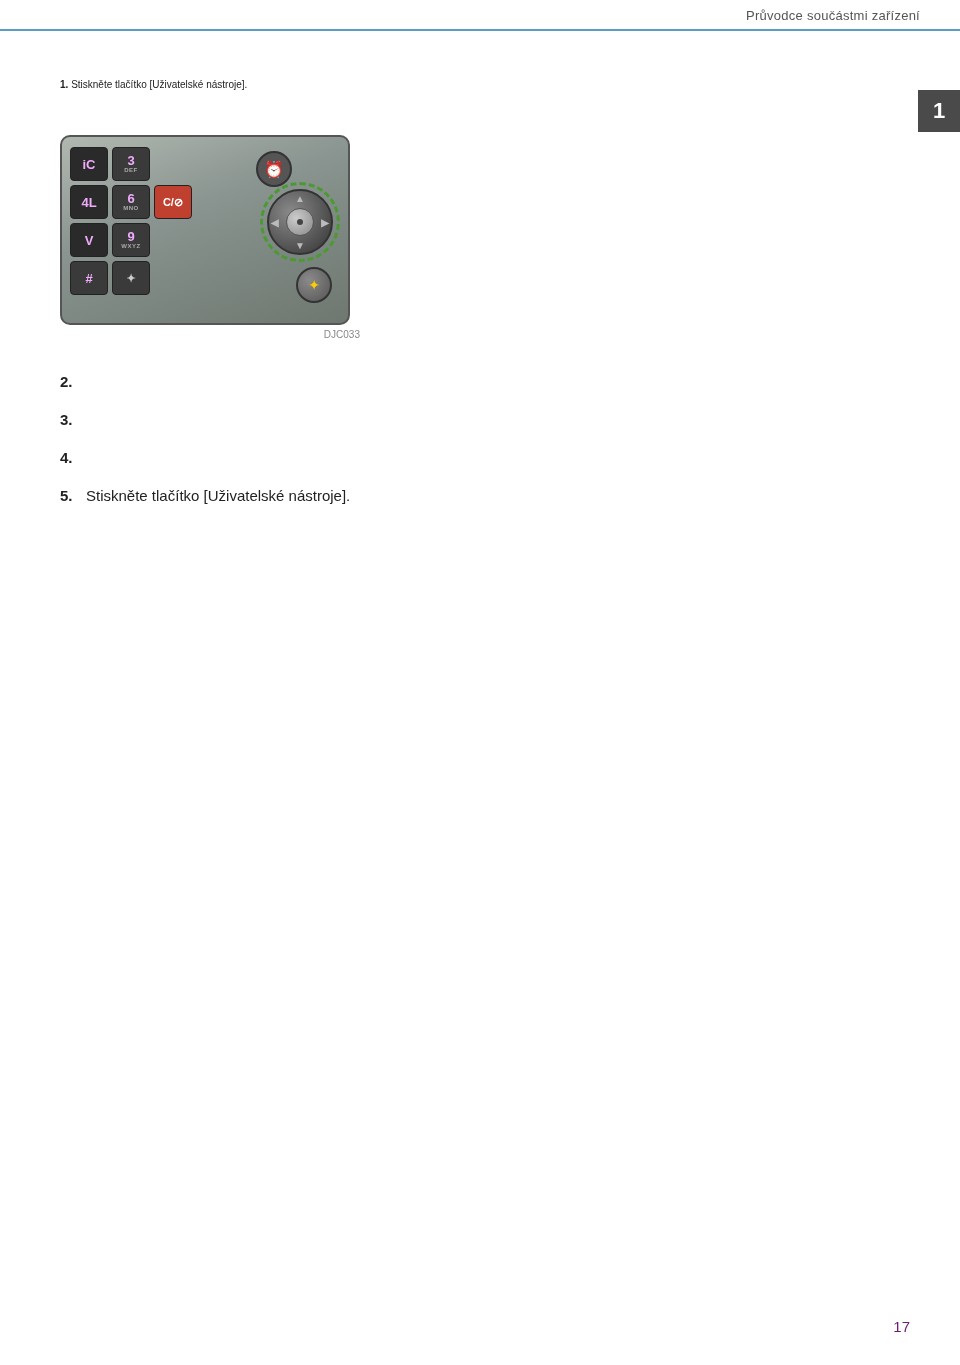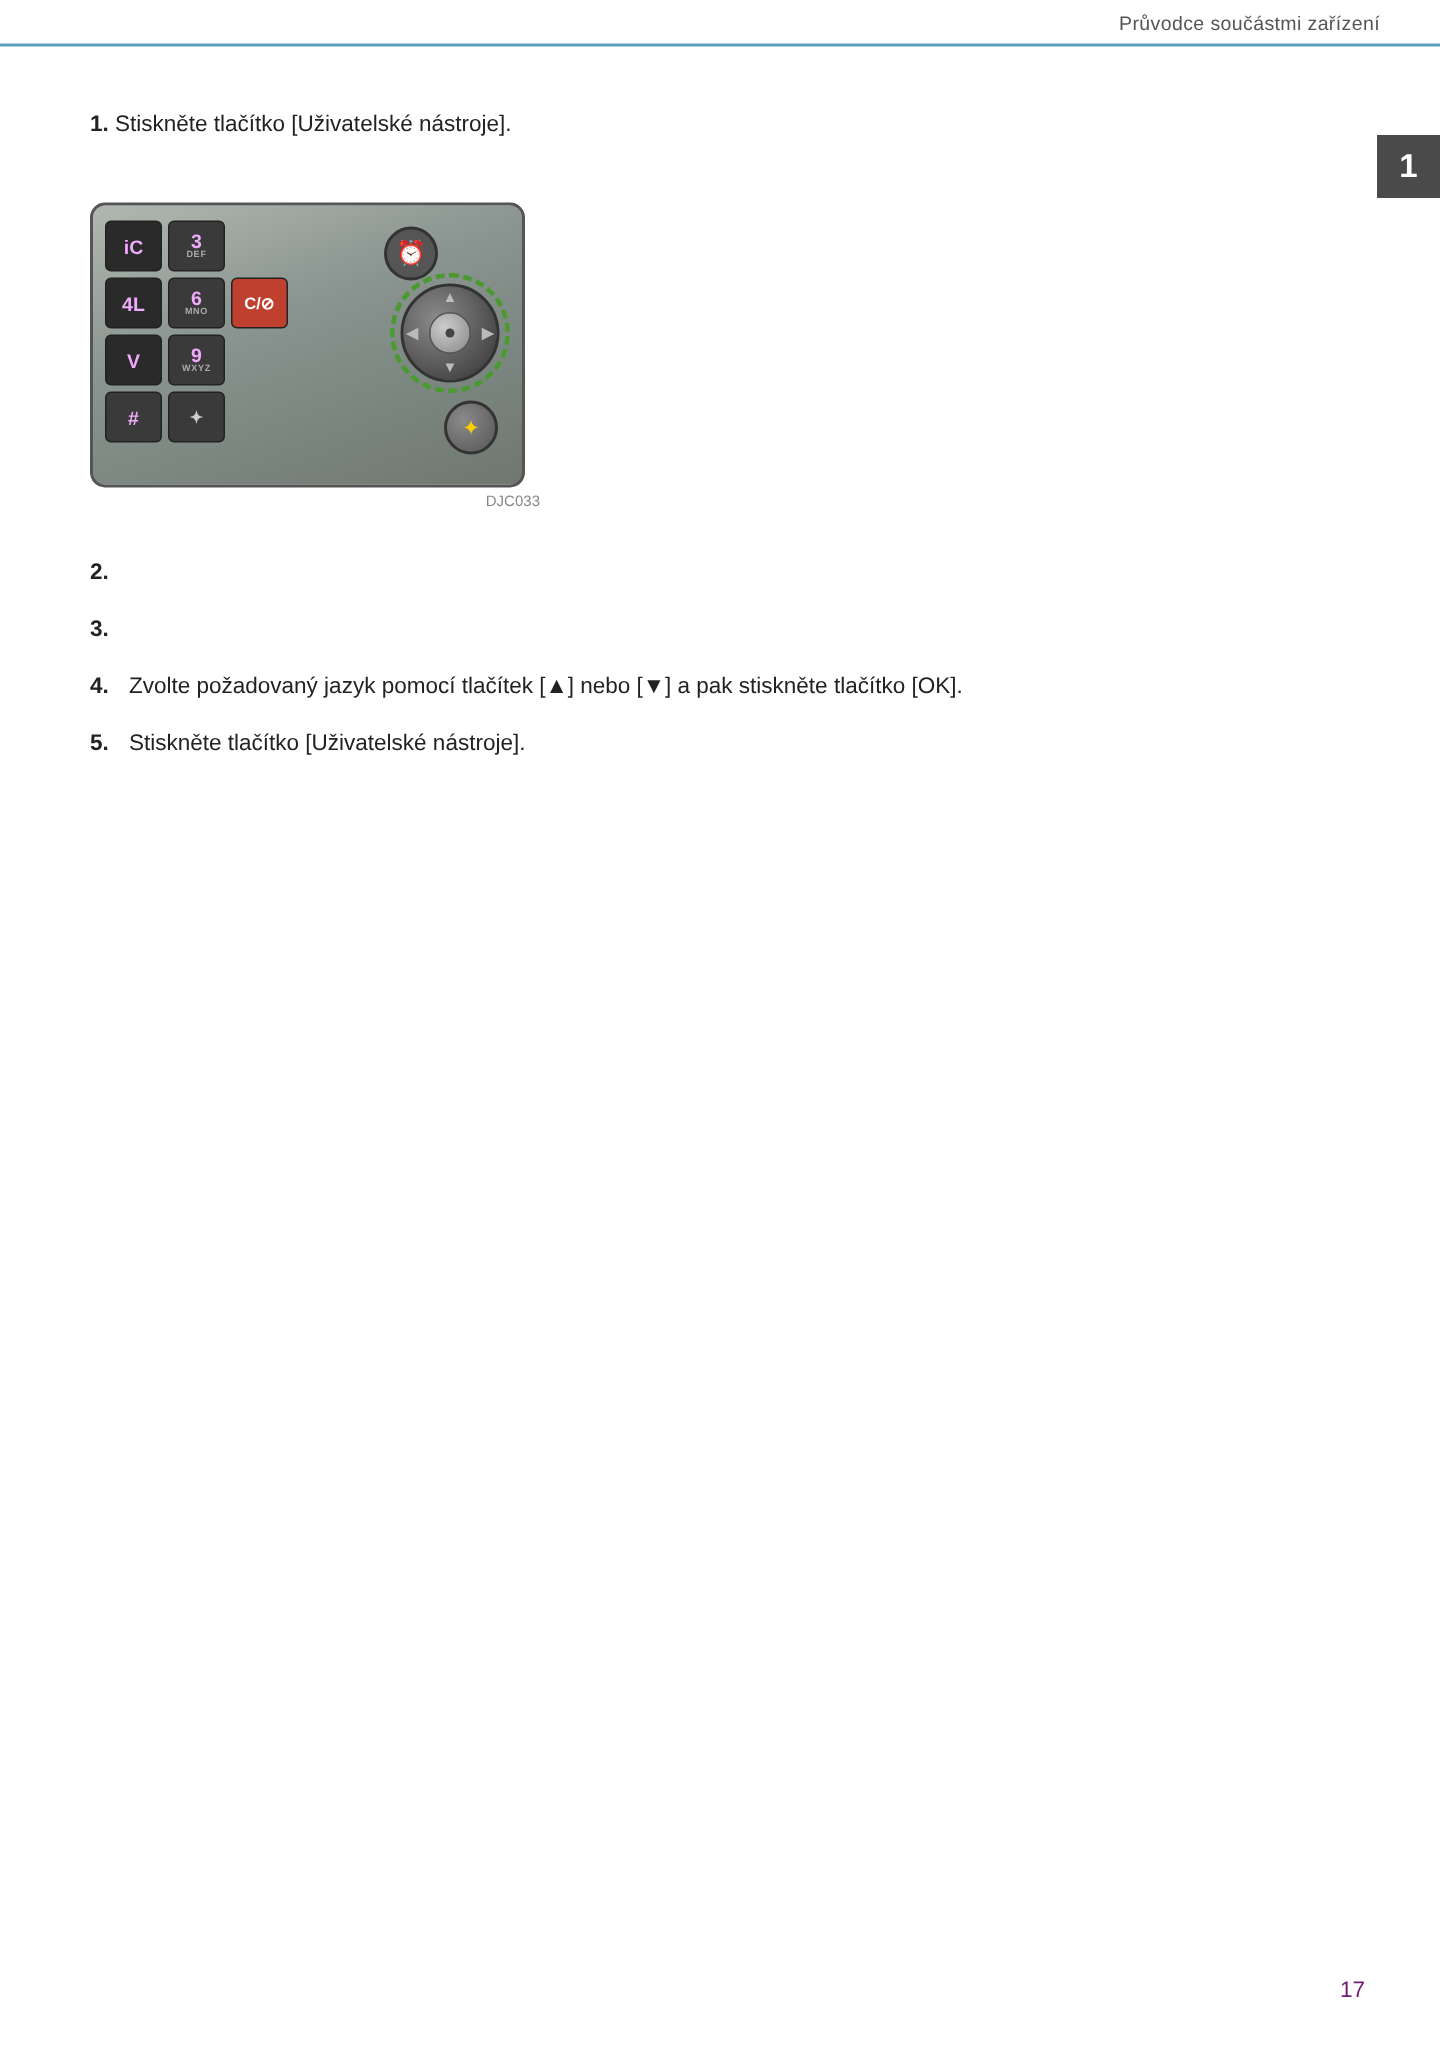--- a/index.html
+++ b/index.html
@@ -51,21 +51,21 @@
       padding: 40px 80px 40px 60px;
     }
 
     
     .step {
       margin-bottom: 22px;
       line-height: 1.6;
     }
 
     .step-text {
-      font-size: 15px;
+      font-size: 10px;
       color: #222;
     }
 
     
     .image-area {
       margin: 18px 0 10px 0;
       display: inline-block;
       position: relative;
       width: 300px;
     }
@@ -370,21 +370,20 @@
   
   <ul class="steps-list">
     <li>
       <span class="step-num">2.</span>
     </li>
     <li>
       <span class="step-num">3.</span>
     </li>
     <li>
       <span class="step-num">4.</span>
-      <span>Zvolte požadovaný jazyk pomocí tlačítek [▲] nebo [▼] a pak stiskněte tlačítko [OK].</span>
     </li>
     <li>
       <span class="step-num">5.</span>
       <span>Stiskněte tlačítko [Uživatelské nástroje].</span>
     </li>
   </ul>
 
 </div>
 
 <div class="page-number">17</div>

